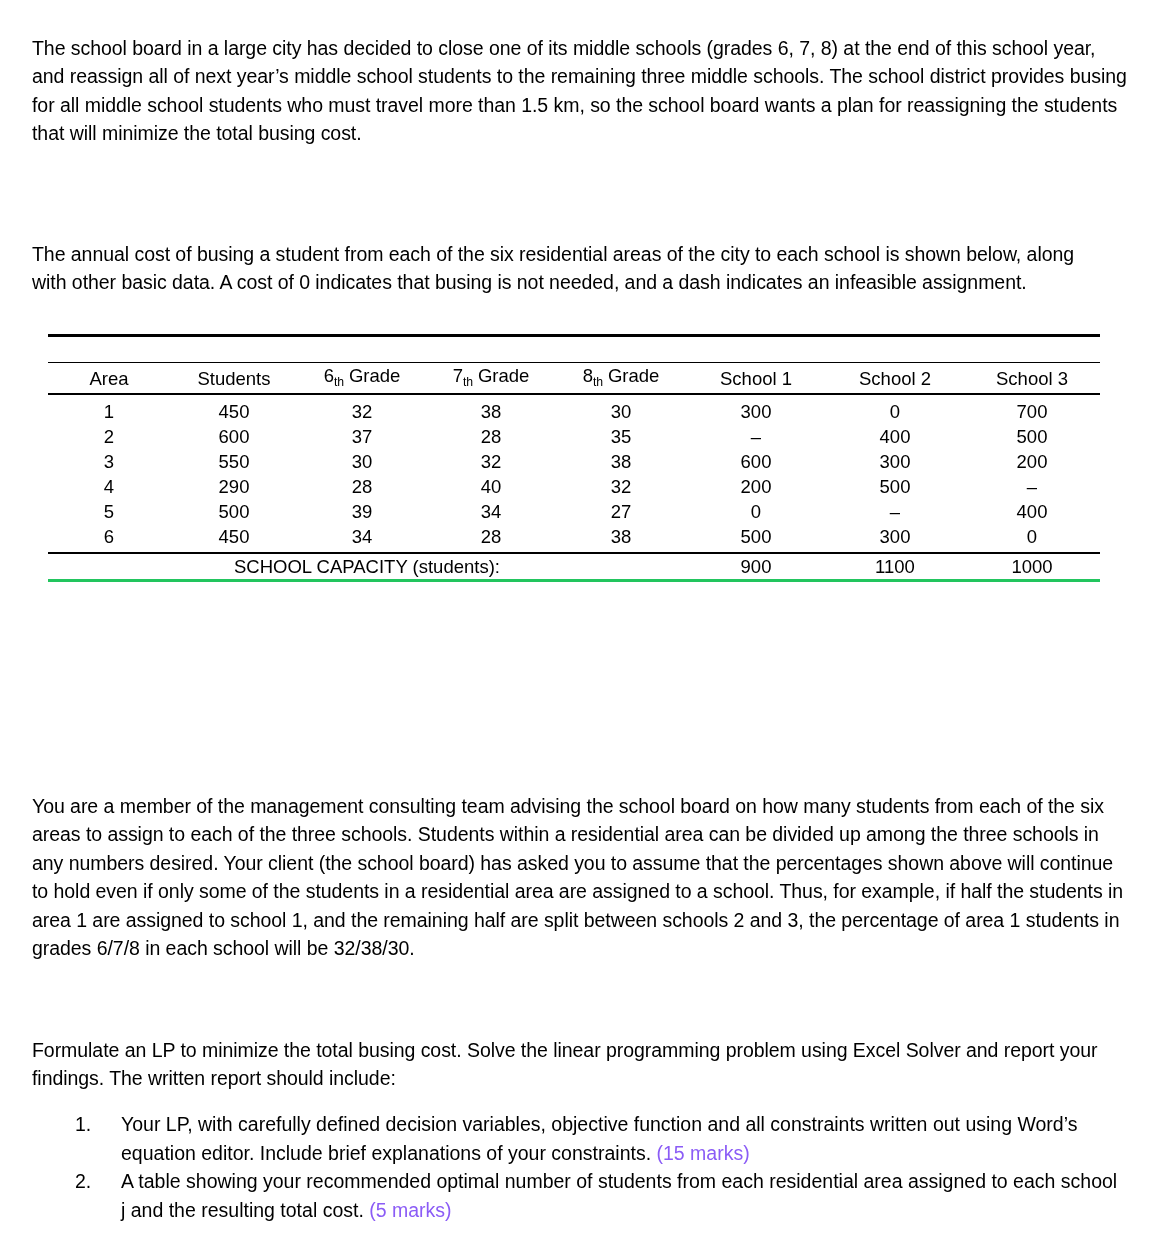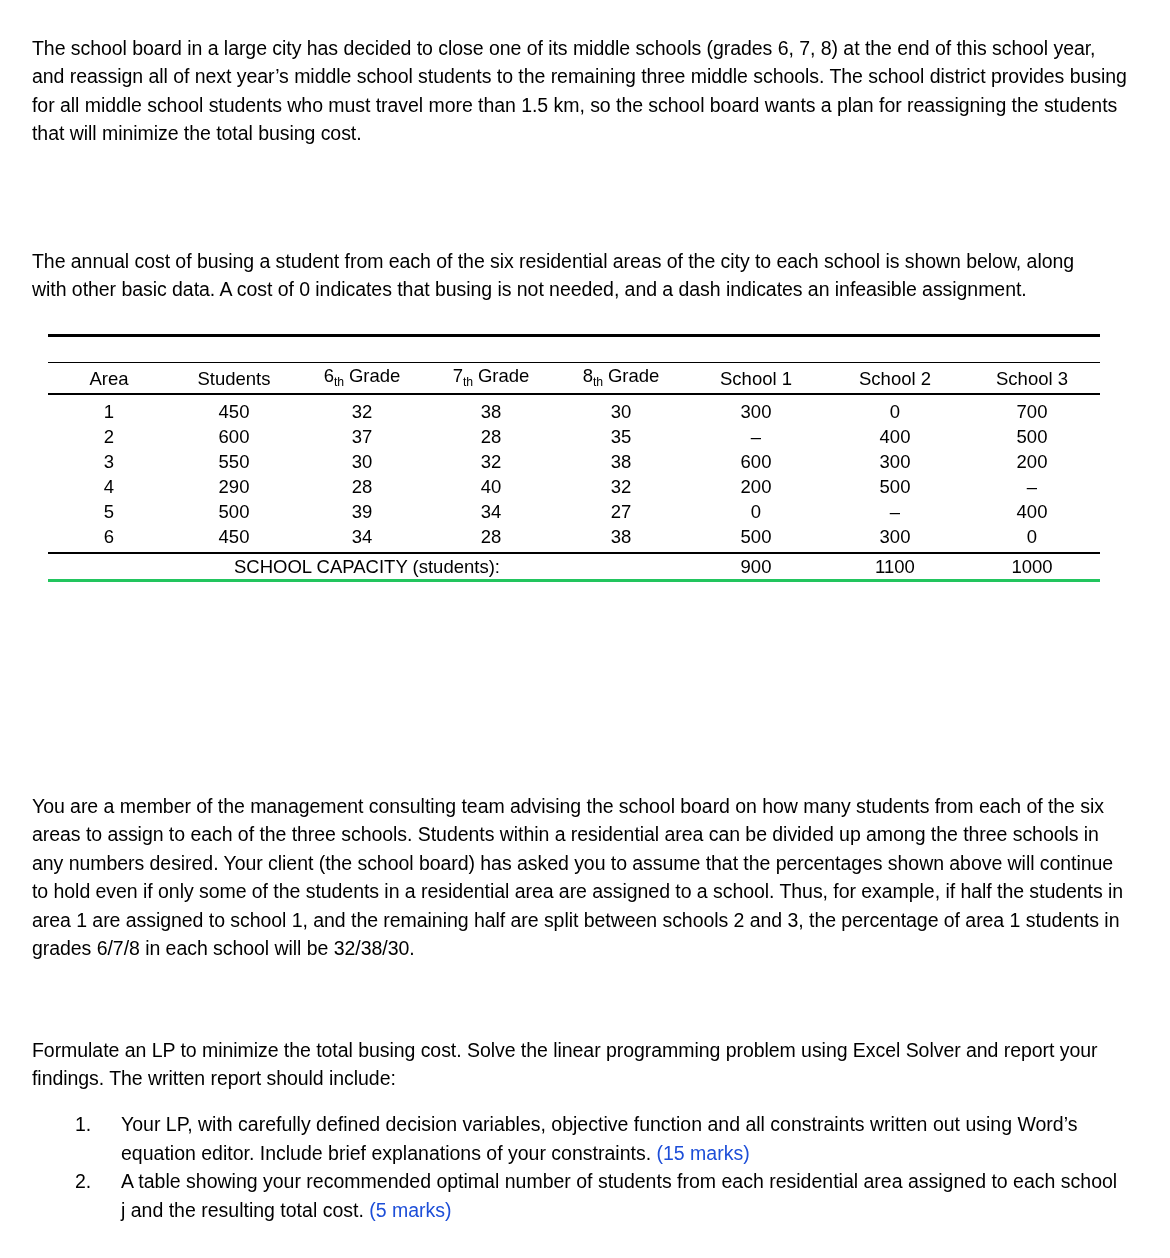--- a/index.html
+++ b/index.html
@@ -27,21 +27,21 @@
   .body-text {
     position: absolute;
     left: 32px;
     width: 1096px;
     font-size: 19.5px;
     line-height: 28.6px;
     text-align: left;
     letter-spacing: -0.05px;
   }
   #para-intro      { top: 14px; }
-  #para-costs      { top: 227px; width: 1075px; }
+  #para-costs      { top: 220px; width: 1075px; }
   #para-restrict   { top: 672px; width: 1090px; }
   #para-role       { top: 772px; width: 1095px; }
   #para-formulate  { top: 1016px; width: 1075px; }
 
   
   .table-wrap {
     position: absolute;
     left: 48px;
     top: 334px;
     width: 1052px;
@@ -132,21 +132,21 @@
     line-height: 28.6px;
     margin: 0;
   }
   .report-list li .num {
     position: absolute;
     left: 0;
     top: 0;
     width: 36px;
     text-align: left;
   }
-  .marks { color: #1d4ed8; }
+  .marks { color: #8b5cf6; }
 </style>
 </head>
 <body>
 
 <div class="page">
 
   <p class="body-text" id="para-intro">The school board in a large city has decided to close one of its middle schools (grades 6, 7, 8) at the end of this school year, and reassign all of next year’s middle school students to the remaining three middle schools. The school district provides busing for all middle school students who must travel more than 1.5 km, so the school board wants a plan for reassigning the students that will minimize the total busing cost.</p>
 
   <p class="body-text" id="para-costs">The annual cost of busing a student from each of the six residential areas of the city to each school is shown below, along with other basic data. A cost of 0 indicates that busing is not needed, and a dash indicates an infeasible assignment.</p>
 

